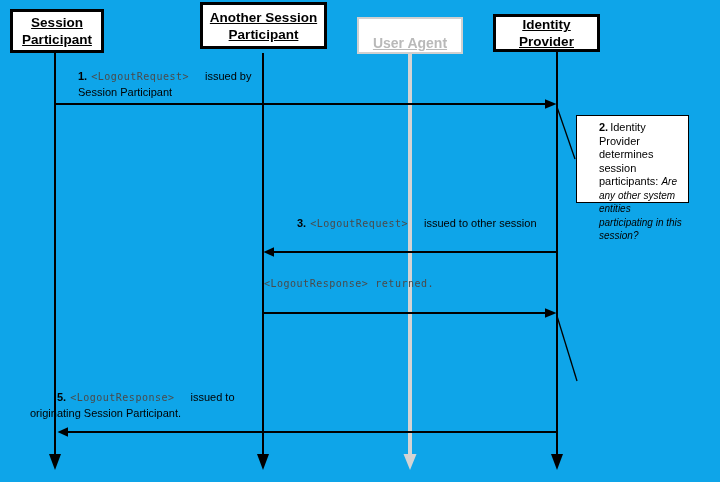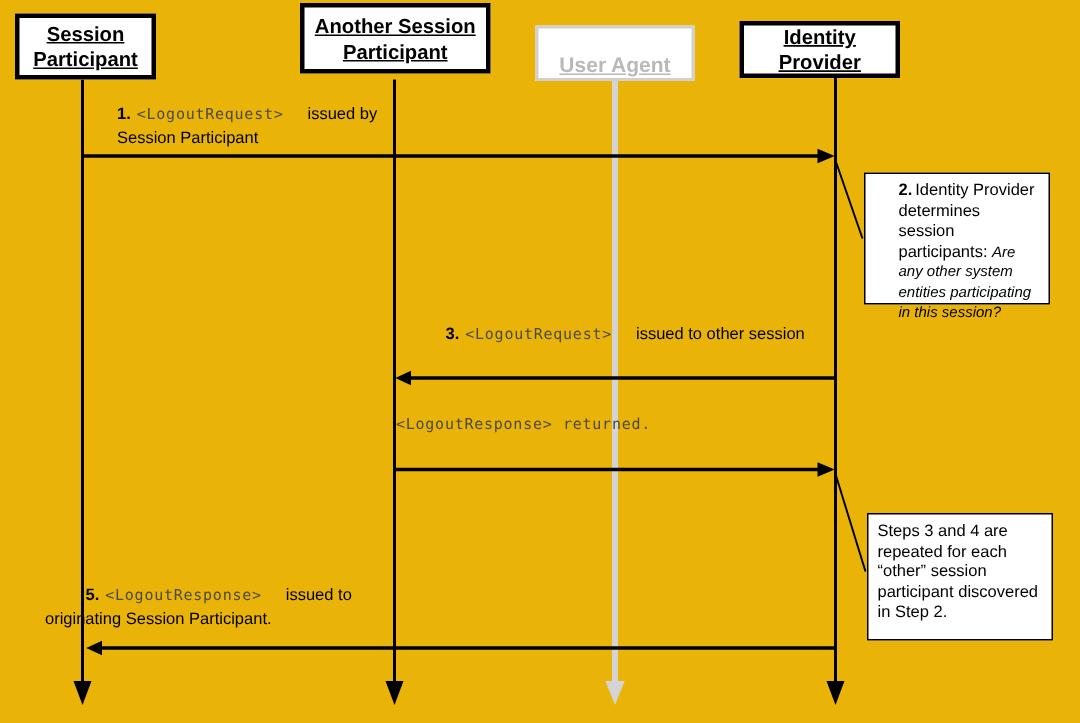--- a/index.html
+++ b/index.html
@@ -1,17 +1,17 @@
 <!DOCTYPE html>
 <html><head>
 <meta charset="utf-8">
 <style>
   html,body{margin:0;padding:0;background:#fff;}
   .canvas{
-    position:relative;width:720px;height:482px;background:#eab308;overflow:hidden;
+    position:relative;width:720px;height:482px;background:#0ea5e9;overflow:hidden;
     font-family:"Liberation Sans",sans-serif;color:#000;
   }
   .layer{position:absolute;left:0;top:0;}
   
   .actor{
     position:absolute;box-sizing:border-box;border:3px solid #000;background:#fff;
     display:flex;align-items:center;justify-content:center;text-align:center;
     font-weight:bold;font-size:13.5px;line-height:17px;
   }
   .actor .lbl{text-decoration:underline;}
@@ -36,21 +36,21 @@
   .msg-5{left:30px; top:390px;width:245px;}
   .msg-5 .l1{text-indent:27px;}
   .tail{margin-left:1px;padding-left:12px;}
   
   .note{
     position:absolute;box-sizing:border-box;border:1.5px solid #000;background:#fff;
     font-size:11px;line-height:13.5px;padding:5px 6px;
   }
   .note .num{font-weight:bold;margin-right:2px;}
   .note .it{font-style:italic;font-size:10px;}
-  .note-1{left:576px;top:115px;width:124px;height:88px;padding-left:22px;}
+  .note-1{left:576px;top:115px;width:113px;height:88px;padding-left:22px;}
   .note-2{left:578px;top:342px;width:124px;height:85px;}
 </style>
 </head>
 <body>
 
 <div class="canvas">
 
   <svg class="layer" width="720" height="482" viewBox="0 0 720 482">
 
     <line x1="410" y1="54" x2="410" y2="456" stroke="#d4d4d4" stroke-width="4"></line>
@@ -117,17 +117,14 @@
       <span class="num">5.</span><span class="mono first">&lt;LogoutResponse&gt;</span><span class="tail">issued to</span>
     </div>
     <div class="l2">originating Session Participant.</div>
   </div>
 
   <div class="note note-1">
     <span class="num">2.</span><span>Identity Provider determines session participants:</span>
     <span class="it">Are any other system entities participating in this session?</span>
   </div>
 
-  <div class="note note-2">
-    <span>Steps 3 and 4 are repeated for each “other” session participant discovered in Step 2.</span>
-  </div>
 
 </div>
 
 </body></html>

